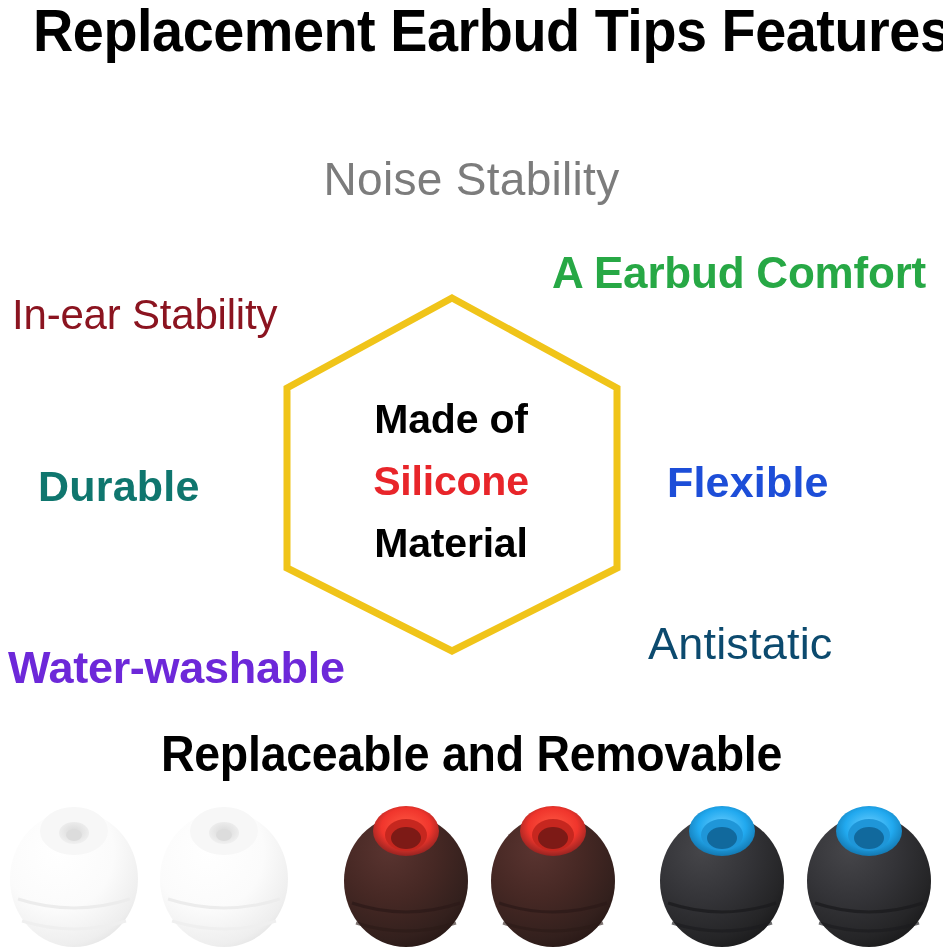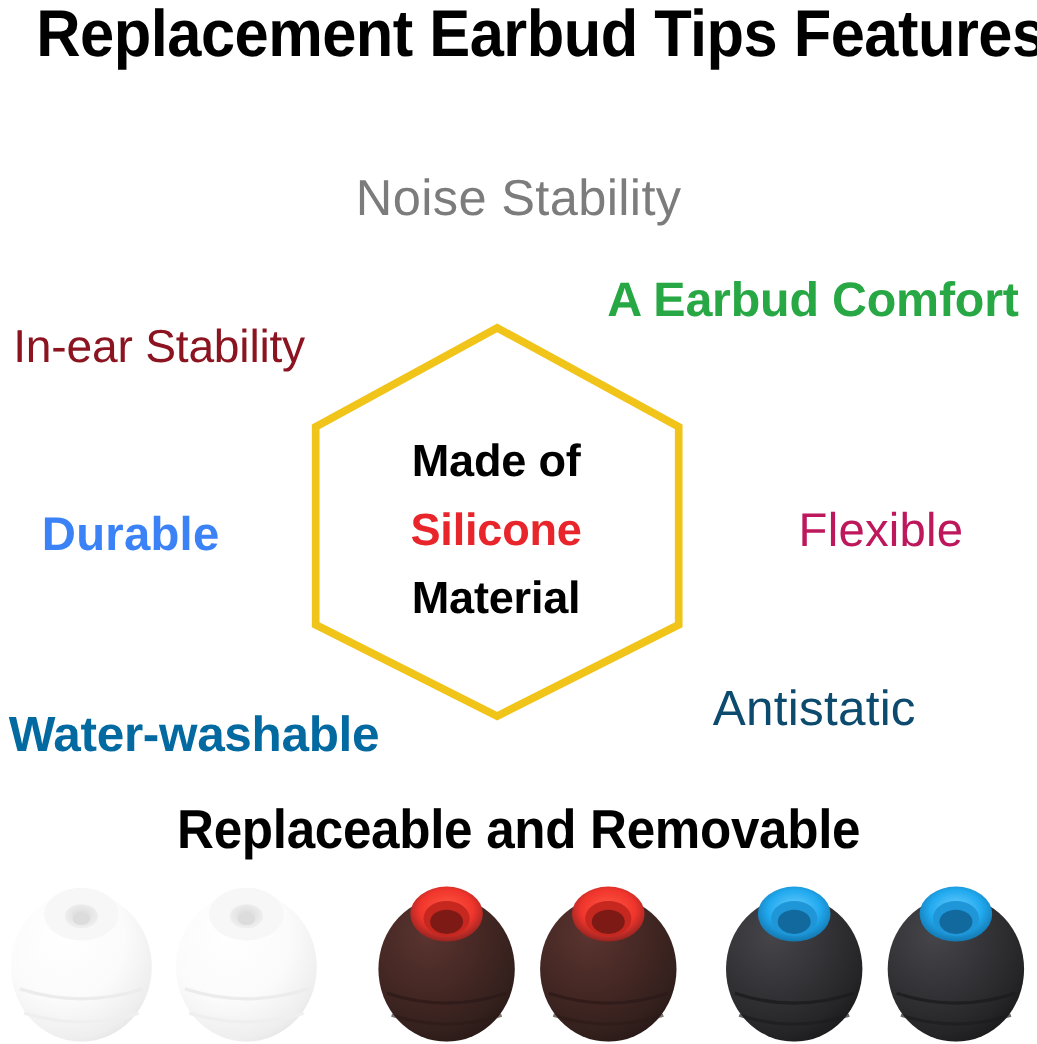--- a/index.html
+++ b/index.html
@@ -74,39 +74,39 @@
     font-weight: 400;
     color: #8b1420;
     letter-spacing: -0.2px;
   }
 
   .feature-durable {
     left: 38px;
     top: 463px;
     font-size: 43px;
     font-weight: 700;
-    color: #3b82f6;
+    color: #0f766e;
     letter-spacing: 0.2px;
   }
 
   .feature-flexible {
-    left: 726px;
+    left: 667px;
     top: 459px;
     font-size: 43px;
-    font-weight: 400;
-    color: #be185d;
+    font-weight: 700;
+    color: #1d4ed8;
     letter-spacing: 0.2px;
   }
 
   .feature-water-washable {
     left: 8px;
     top: 644px;
     font-size: 45px;
     font-weight: 700;
-    color: #0369a1;
+    color: #6d28d9;
     letter-spacing: -0.3px;
   }
 
   .feature-antistatic {
     left: 648px;
     top: 620px;
     font-size: 45px;
     font-weight: 400;
     color: #0c4a6e;
     letter-spacing: 0.2px;

